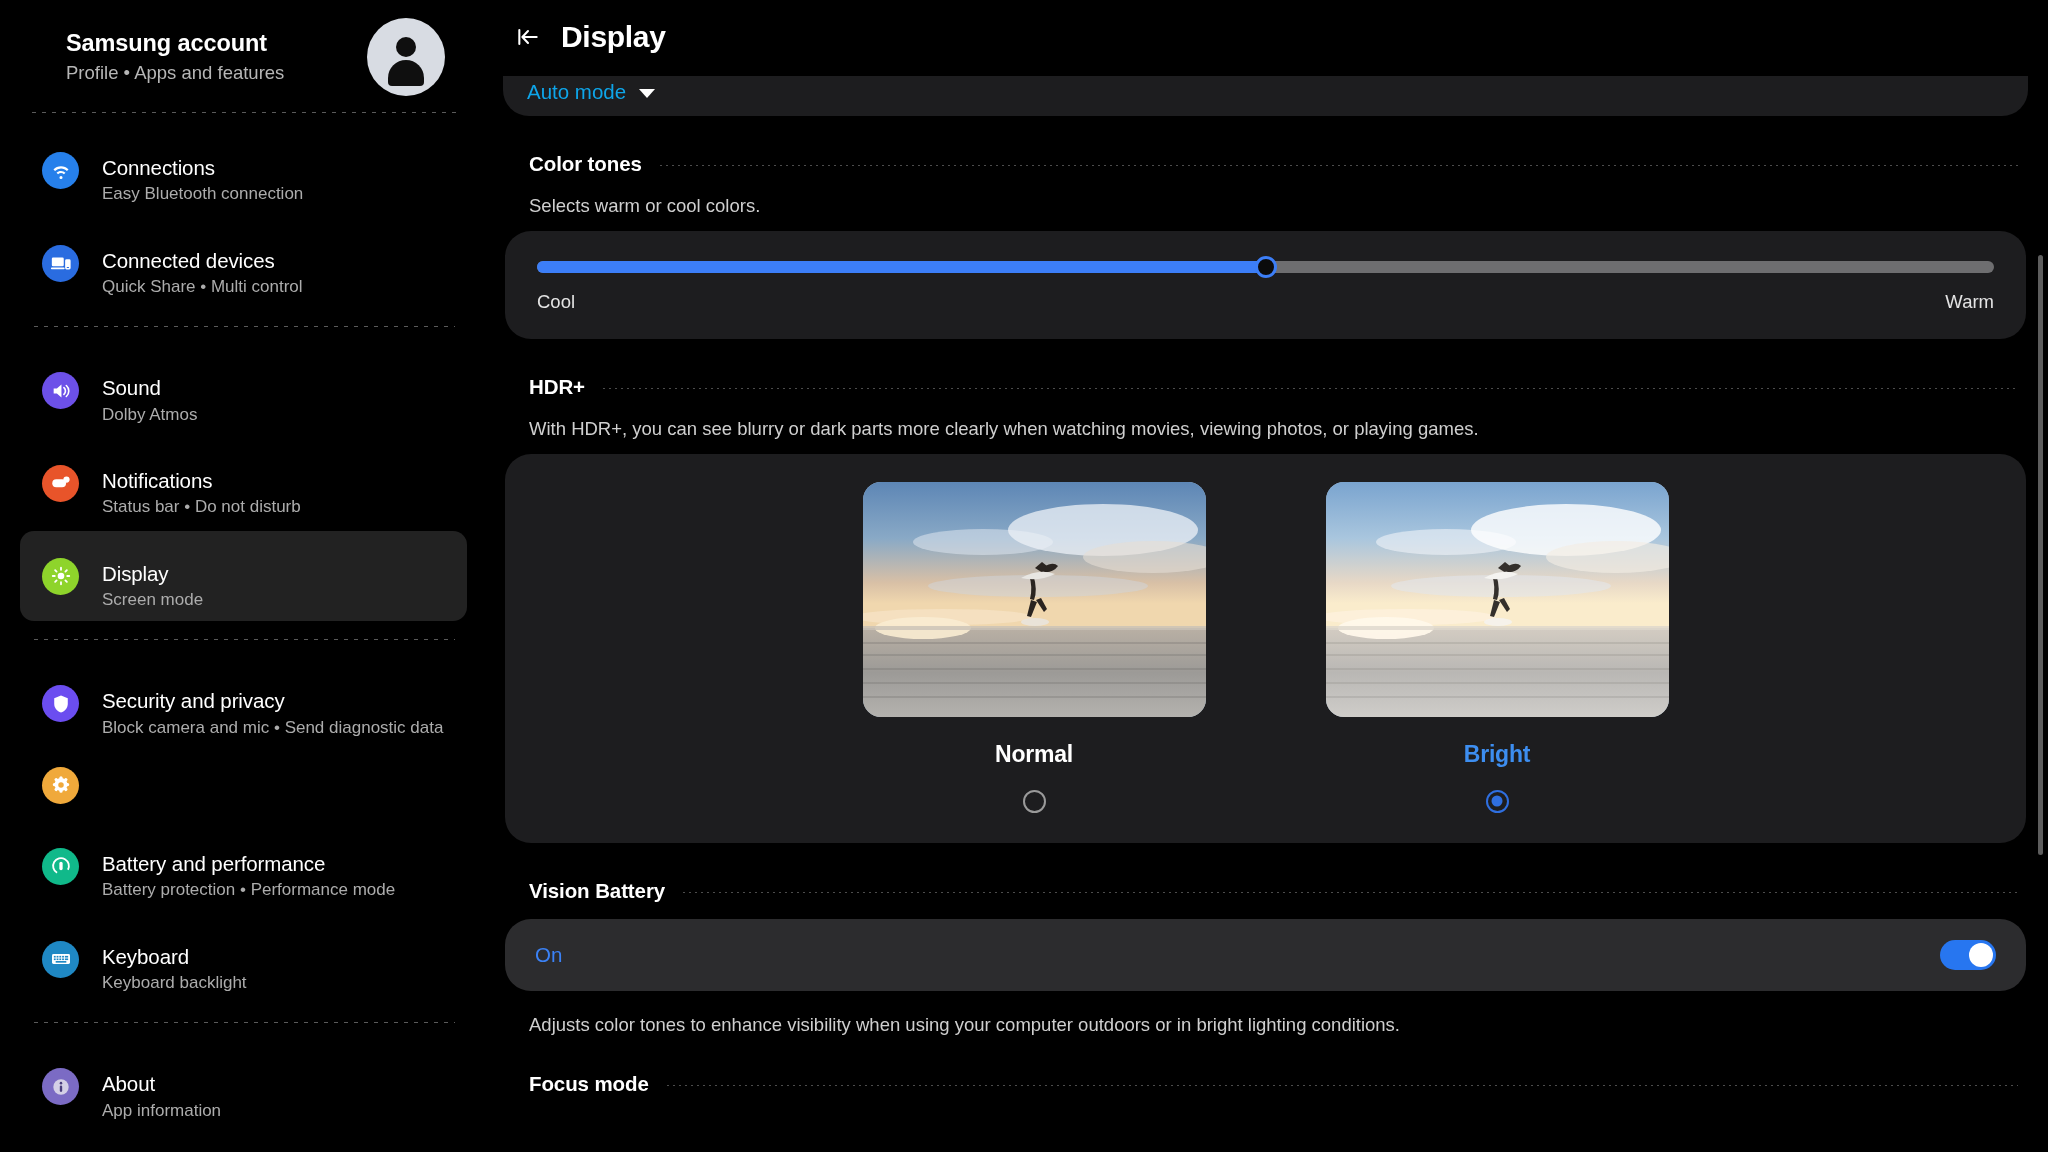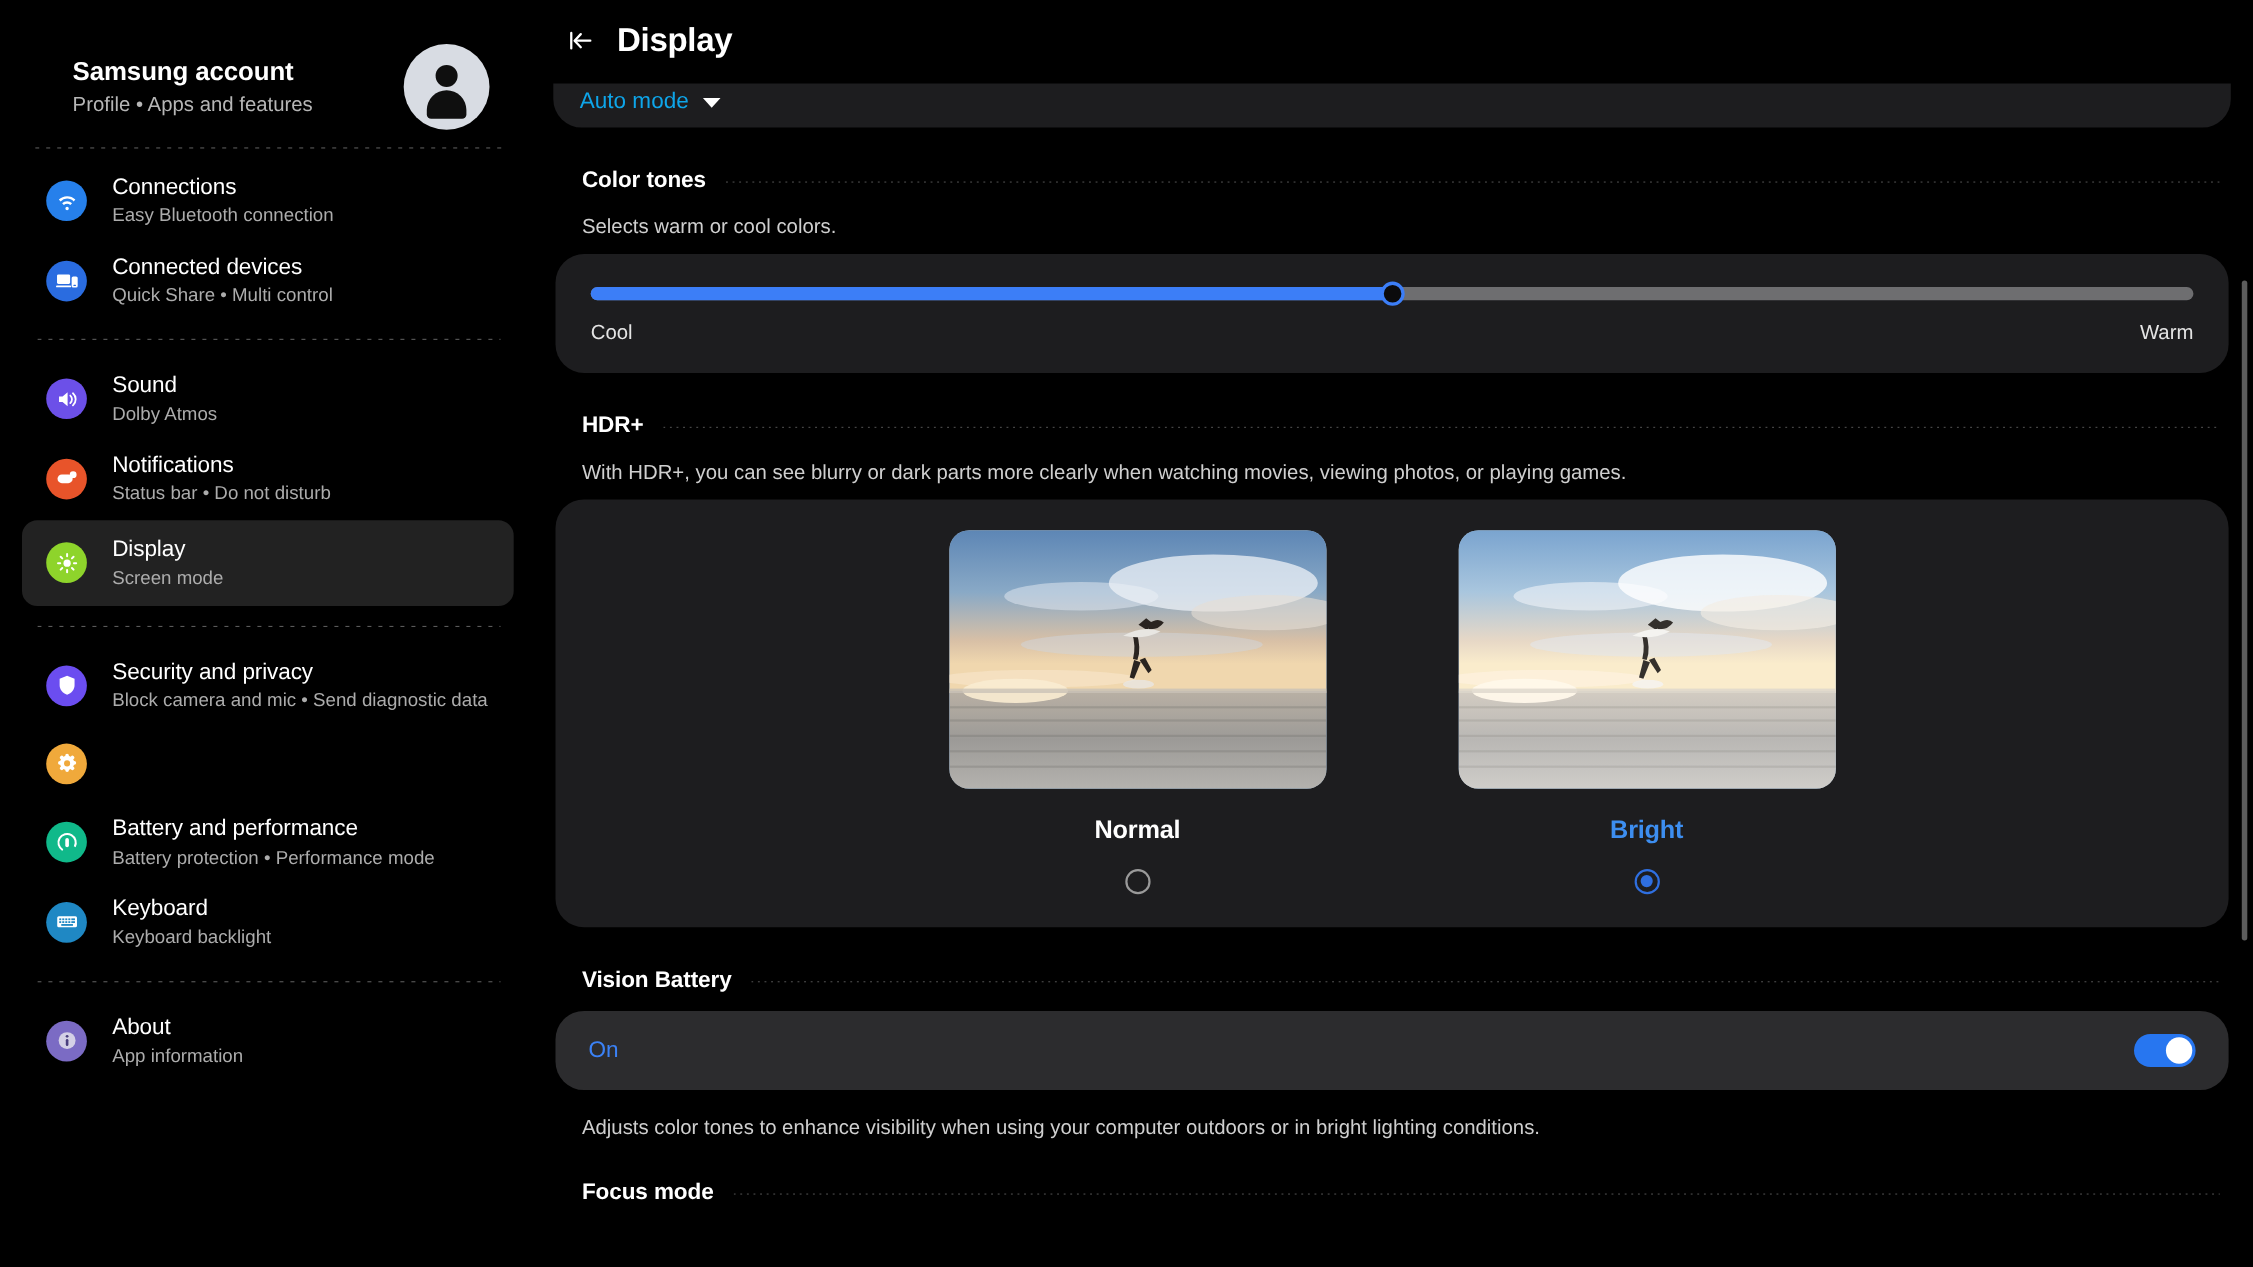--- a/index.html
+++ b/index.html
@@ -10,21 +10,21 @@
     overflow: hidden;
   }
   .app { display: flex; width: 2048px; height: 1152px; }
 
   
   .sidebar {
     width: 487px; height: 1152px;
     background: #000000;
     flex: 0 0 487px;
     position: relative;
-    padding-top: 36px;
+    padding-top: 14px;
   }
   .account-row {
     display: flex; align-items: center;
     padding: 8px 36px 8px 66px;
     height: 86px;
   }
   .account-text { flex: 1; }
   .account-title {
     font-size: 23.5px; font-weight: bold; color: #ffffff;
     letter-spacing: -0.1px; line-height: 1.24;
@@ -64,21 +64,21 @@
     cursor: pointer;
   }
   .nav-item.selected { background: #222222; min-height: 78px; }
   .nav-icon {
     width: 37px; height: 37px; border-radius: 50%;
     flex: 0 0 37px; margin-right: 23px;
     display: flex; align-items: center; justify-content: center;
     color: #fff;
   }
   .nav-icon svg { width: 22px; height: 22px; display: block; }
-  .nav-text { flex: 1; min-width: 0; }
+  .nav-text { flex: 1; min-width: 0; margin-top: 20px; }
   .nav-title {
     font-size: 20.5px; color: #ffffff; line-height: 1.28;
     letter-spacing: -0.1px;
   }
   .nav-sub {
     font-size: 17px; color: #acacac; line-height: 1.32; margin-top: 2px;
   }
 
   
   .main {

